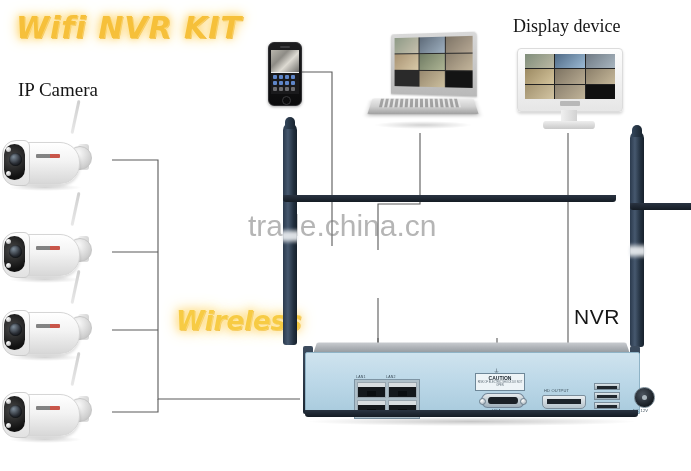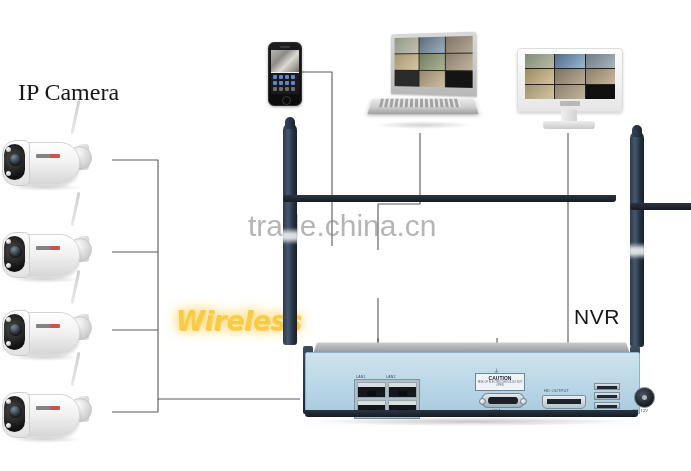--- a/index.html
+++ b/index.html
@@ -54,21 +54,21 @@
     white-space: nowrap;
   }
 
   
   .plain-label {
     position: absolute;
     font-family: "Liberation Serif", serif;
     color: #161616;
     white-space: nowrap;
   }
-  .lbl-ipcamera { left: 18px;  top: 79px;  font-size: 24px; }
+  .lbl-ipcamera { left: 18px;  top: 79px;  font-size: 19px; }
   .lbl-display  { left: 513px; top: 16px;  font-size: 18px; }
   .lbl-nvr      { left: 574px; top: 305px; font-size: 21px;
                   font-family: "Liberation Sans", sans-serif; letter-spacing: 0.5px;}
 
   
   .watermark {
     position: absolute;
     left: 248px;
     top: 209px;
     font-family: "Liberation Sans", sans-serif;
@@ -429,22 +429,24 @@
 
       <path d="M568,133 V350"></path>
 
       <path d="M378,298 V352"></path>
 
       <path d="M378,338 V386 H322"></path>
       <path d="M497,338 V382"></path>
     </g>
   </svg>
 
+  <div class="title-main">Wifi NVR KIT</div>
 
   <div class="plain-label lbl-ipcamera">IP Camera</div>
+  <div class="plain-label lbl-display">Display device</div>
   <div class="plain-label lbl-nvr">NVR</div>
   <div class="label-wireless">Wireless</div>
 
   <div class="watermark">trade.china.cn</div>
 
   <div class="cam" style="left:-4px; top:126px;">
     <div class="ant"></div>
     <div class="bracketarm"></div>
     <div class="knuckle"></div>
     <div class="body"></div>

